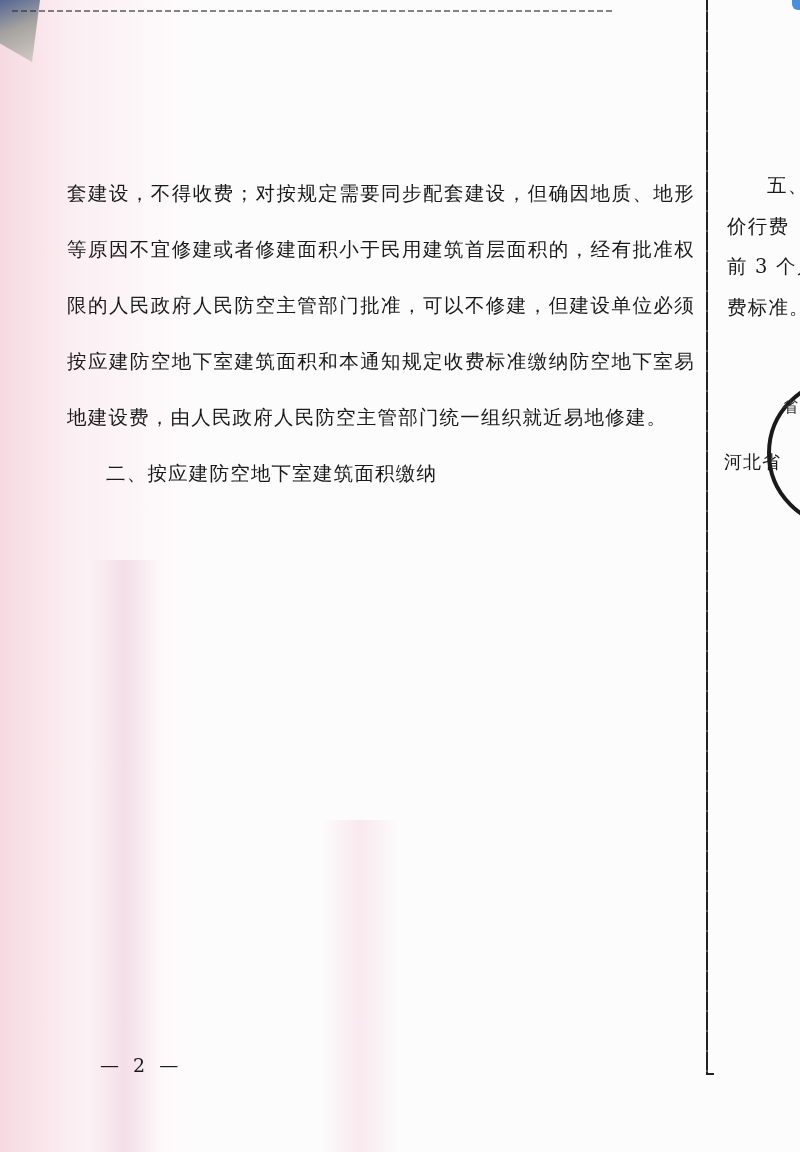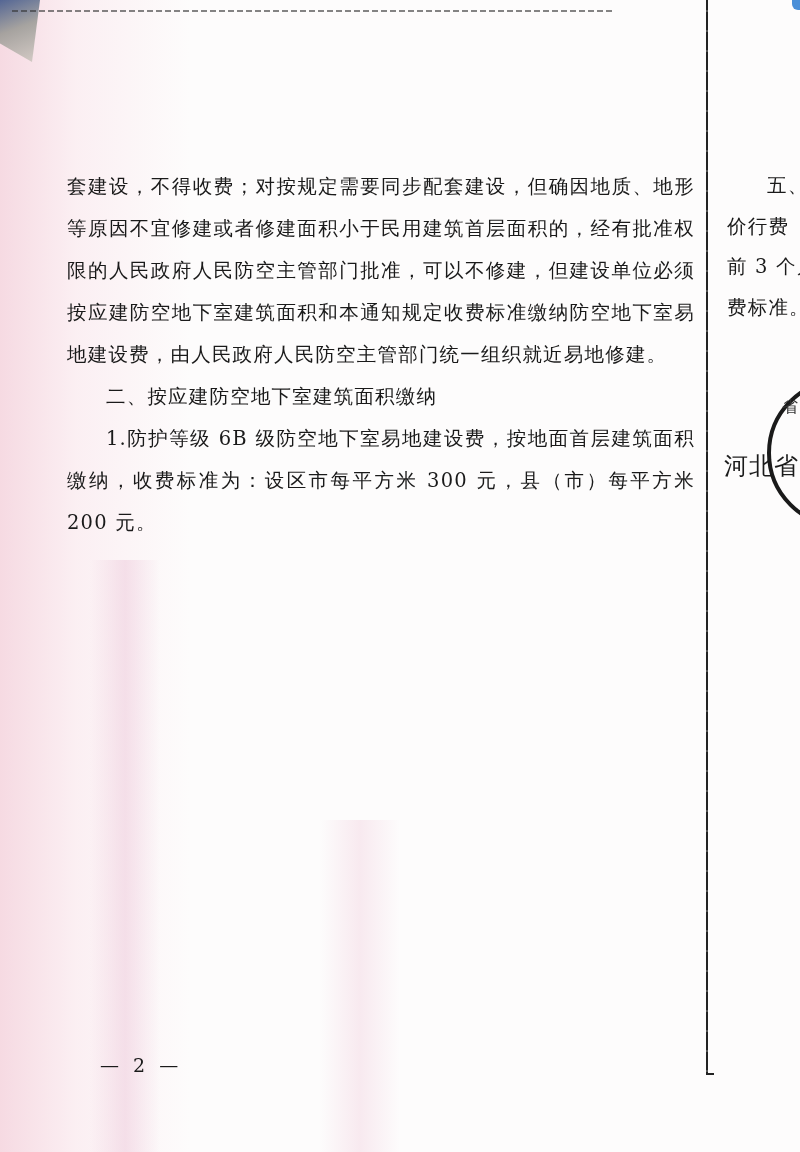--- a/index.html
+++ b/index.html
@@ -33,21 +33,21 @@
     position: absolute; top: 0; left: 0; width: 40px; height: 62px;
     background: linear-gradient(160deg, #1e3f7a 0%, #8b8f88 45%, #c9c4bb 100%);
     clip-path: polygon(0 0, 100% 0, 80% 100%, 0 70%);
     opacity: 0.75;
   }
   .page {
     position: absolute; top: 0; left: 0; width: 710px; height: 1152px;
   }
   .text-block {
     position: absolute; left: 67px; top: 166px; width: 628px;
-    font-size: 19.5px; line-height: 42px; letter-spacing: 1.2px;
+    font-size: 19.5px; line-height: 56px; letter-spacing: 1.2px;
   }
   .text-block p { margin: 0; text-align: justify; text-align-last: left; }
   .indent { text-indent: 2em; }
   .page-number {
     position: absolute; left: 100px; top: 1054px; font-size: 19px; letter-spacing: 4px;
   }
   .fold-line {
     position: absolute; left: 706px; top: 0; width: 2px; height: 1075px;
     background: repeating-linear-gradient(180deg, #222 0 10px, #555 10px 12px, #222 12px 20px);
   }
@@ -65,41 +65,40 @@
   .seal {
     position: absolute; left: 55px; top: 378px; width: 150px; height: 150px;
     border: 4px solid #1a1a1a; border-radius: 50%;
     box-sizing: border-box;
   }
   .seal-chars {
     position: absolute; left: 70px; top: 395px; font-size: 16px; line-height: 24px;
     color: #333; width: 20px; word-break: break-all;
   }
   .signature {
-    position: absolute; left: 12px; top: 450px; font-size: 24px; letter-spacing: 1px; white-space: nowrap;
+    position: absolute; left: 12px; top: 450px; font-size: 18px; letter-spacing: 1px; white-space: nowrap;
   }
   .blue-corner {
     position: absolute; top: 0; right: 0; width: 8px; height: 10px; background: #4a8fd8; border-radius: 0 0 0 6px;
   }
 </style>
 </head>
 <body>
 
 <div class="pink-wash"></div>
 <div class="pink-band"></div>
 <div class="pink-band2"></div>
 <div class="corner-fold"></div>
 <div class="top-edge"></div>
 <div class="blue-corner"></div>
 
 <div class="page">
   <div class="text-block">
     <p>套建设，不得收费；对按规定需要同步配套建设，但确因地质、地形等原因不宜修建或者修建面积小于民用建筑首层面积的，经有批准权限的人民政府人民防空主管部门批准，可以不修建，但建设单位必须按应建防空地下室建筑面积和本通知规定收费标准缴纳防空地下室易地建设费，由人民政府人民防空主管部门统一组织就近易地修建。</p>
     <p class="indent">二、按应建防空地下室建筑面积缴纳</p>
-    <p class="indent">1.防护等级 6B 级防空地下室易地建设费，按地面首层建筑面积缴纳，收费标准为：设区市每平方米 300 元，县（市）每平方米 200 元。</p>
   </div>
   <div class="page-number">— 2 —</div>
 </div>
 
 <div class="fold-line"></div>
 <div class="fold-tick"></div>
 
 <div class="next-page">
   <div class="next-text">
     <p style="padding-left:40px">五、</p>

